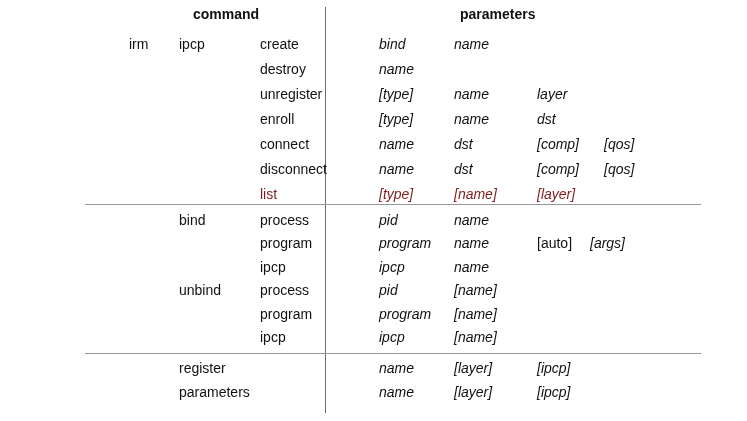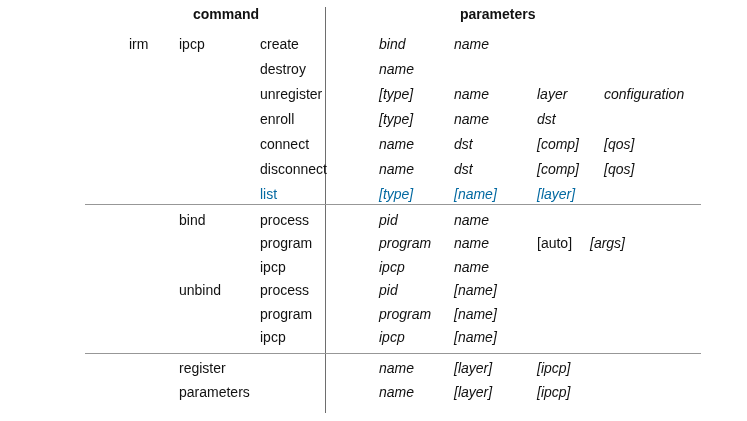--- a/index.html
+++ b/index.html
@@ -48,21 +48,21 @@
     width: 632px;
     height: 17px;
     line-height: 17px;
     margin-left: 27px;
   }
   .cell {
     position: absolute;
     white-space: nowrap;
   }
   .italic { font-style: italic; }
-  .muted  { color: #0369a1; }
+  .muted  { color: #7f1d1d; }
 </style>
 </head>
 <body>
 
 <div class="canvas">
   <div class="hdr hdr-command">command</div>
   <div class="hdr hdr-parameters">parameters</div>
 
   <div class="vline"></div>
   <div class="hline hline-1"></div>
@@ -78,21 +78,20 @@
       </div>
       <div class="row" style="top: 61px;">
         <span class="cell" style="left: 233px;">destroy</span>
         <span class="cell italic" style="left: 352px;">name</span>
       </div>
       <div class="row" style="top: 86px;">
         <span class="cell" style="left: 233px;">unregister</span>
         <span class="cell italic" style="left: 352px;">[type]</span>
         <span class="cell italic" style="left: 427px;">name</span>
         <span class="cell italic" style="left: 510px;">layer</span>
-        <span class="cell italic" style="left: 577px;">configuration</span>
       </div>
       <div class="row" style="top: 111px;">
         <span class="cell" style="left: 233px; text-align: center;">enroll</span>
         <span class="cell italic" style="left: 352px;">[type]</span>
         <span class="cell italic" style="left: 427px;">name</span>
         <span class="cell italic" style="left: 510px;">dst</span>
       </div>
       <div class="row" style="top: 136px;">
         <span class="cell" style="left: 233px;">connect</span>
         <span class="cell italic" style="left: 352px;">name</span>

